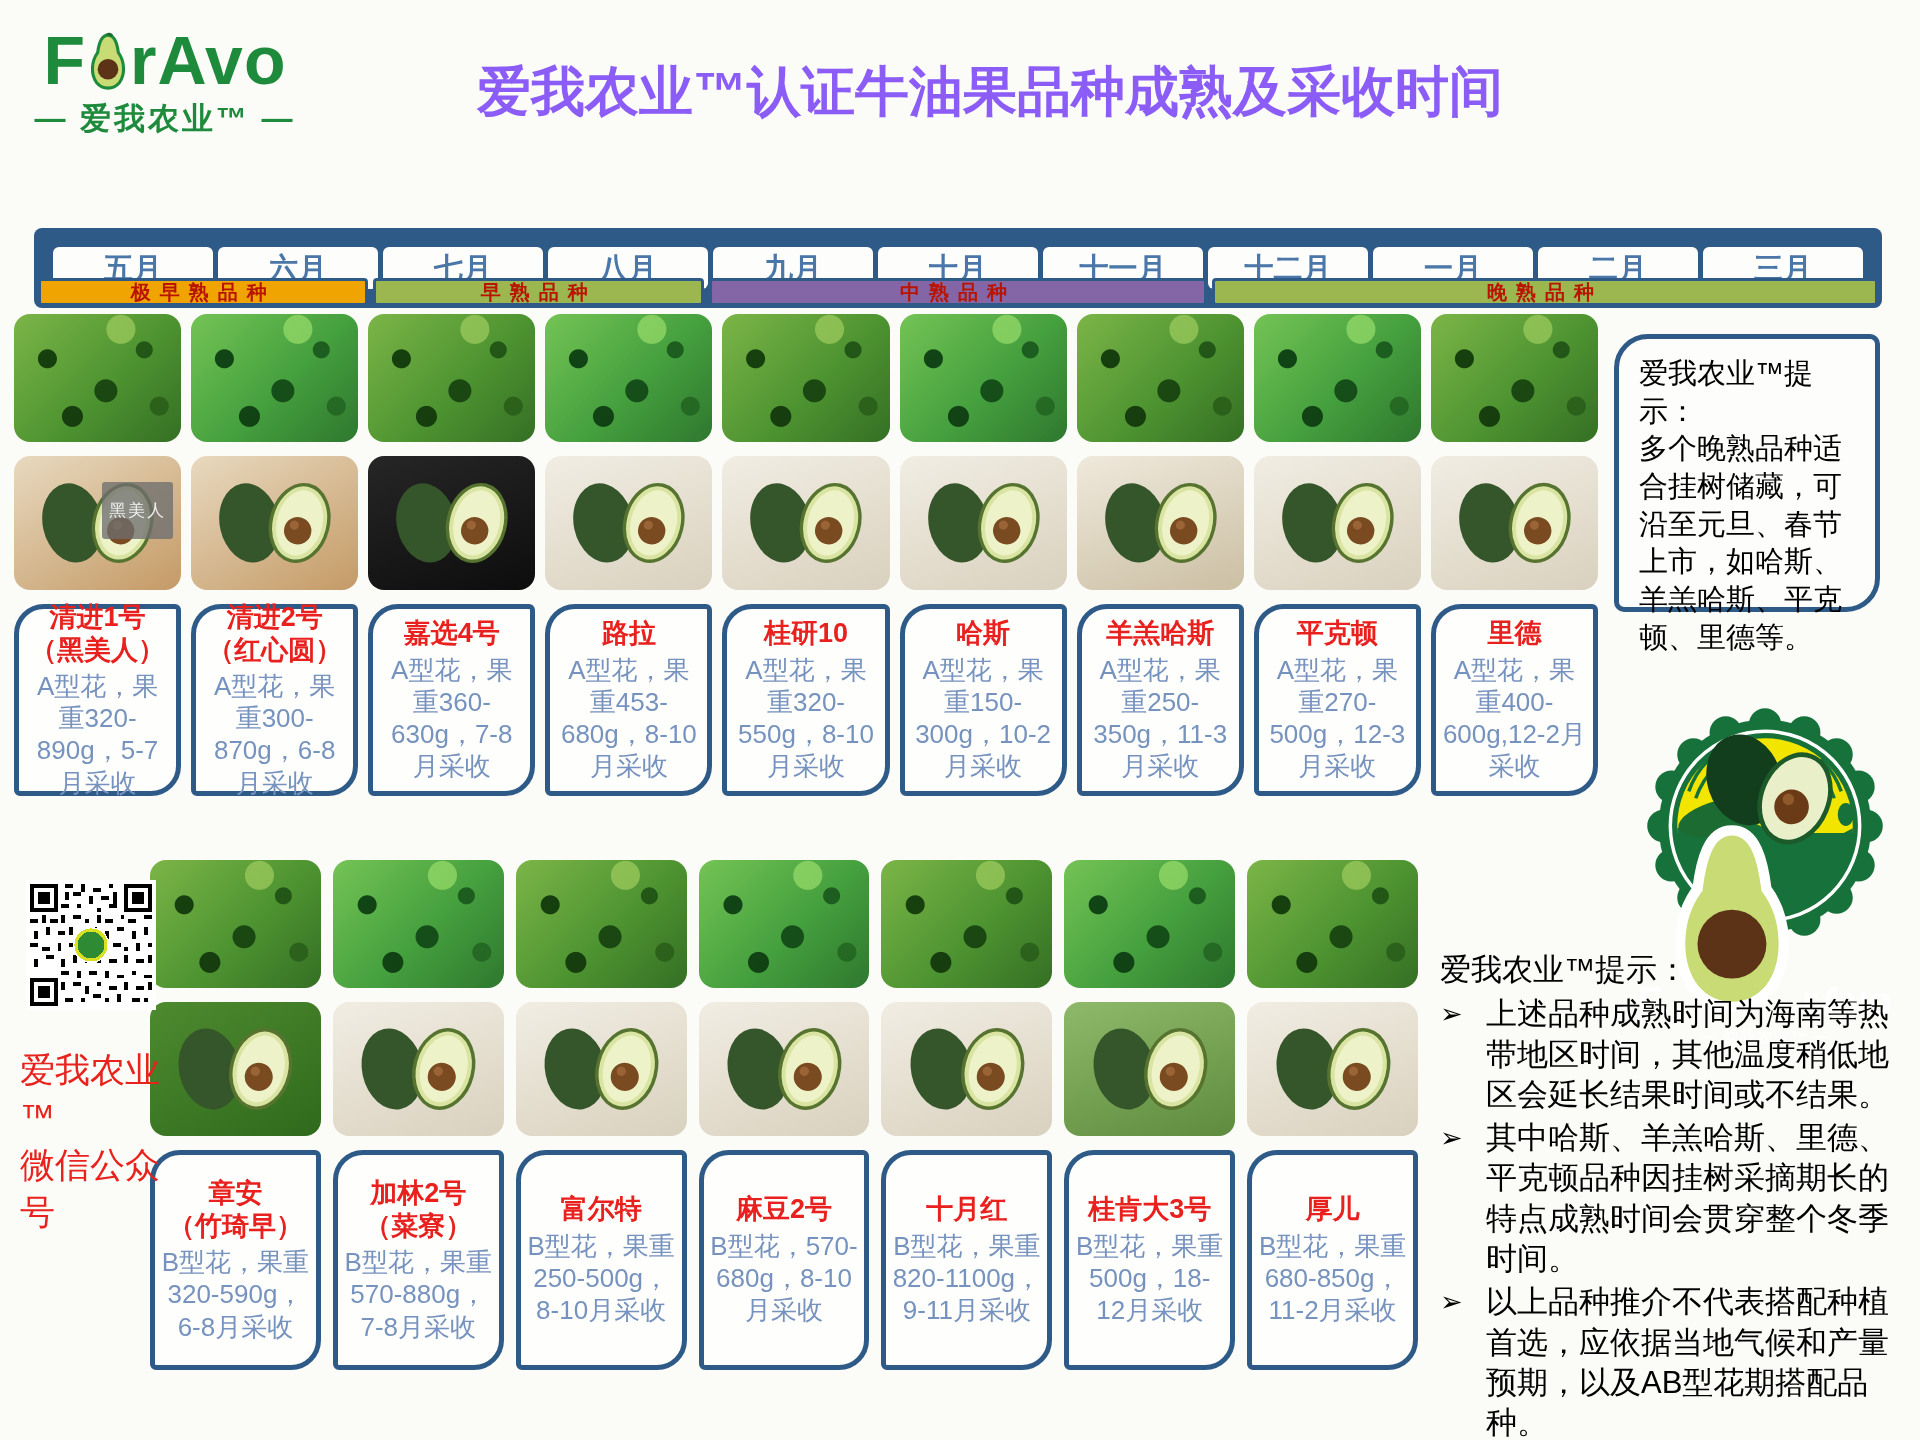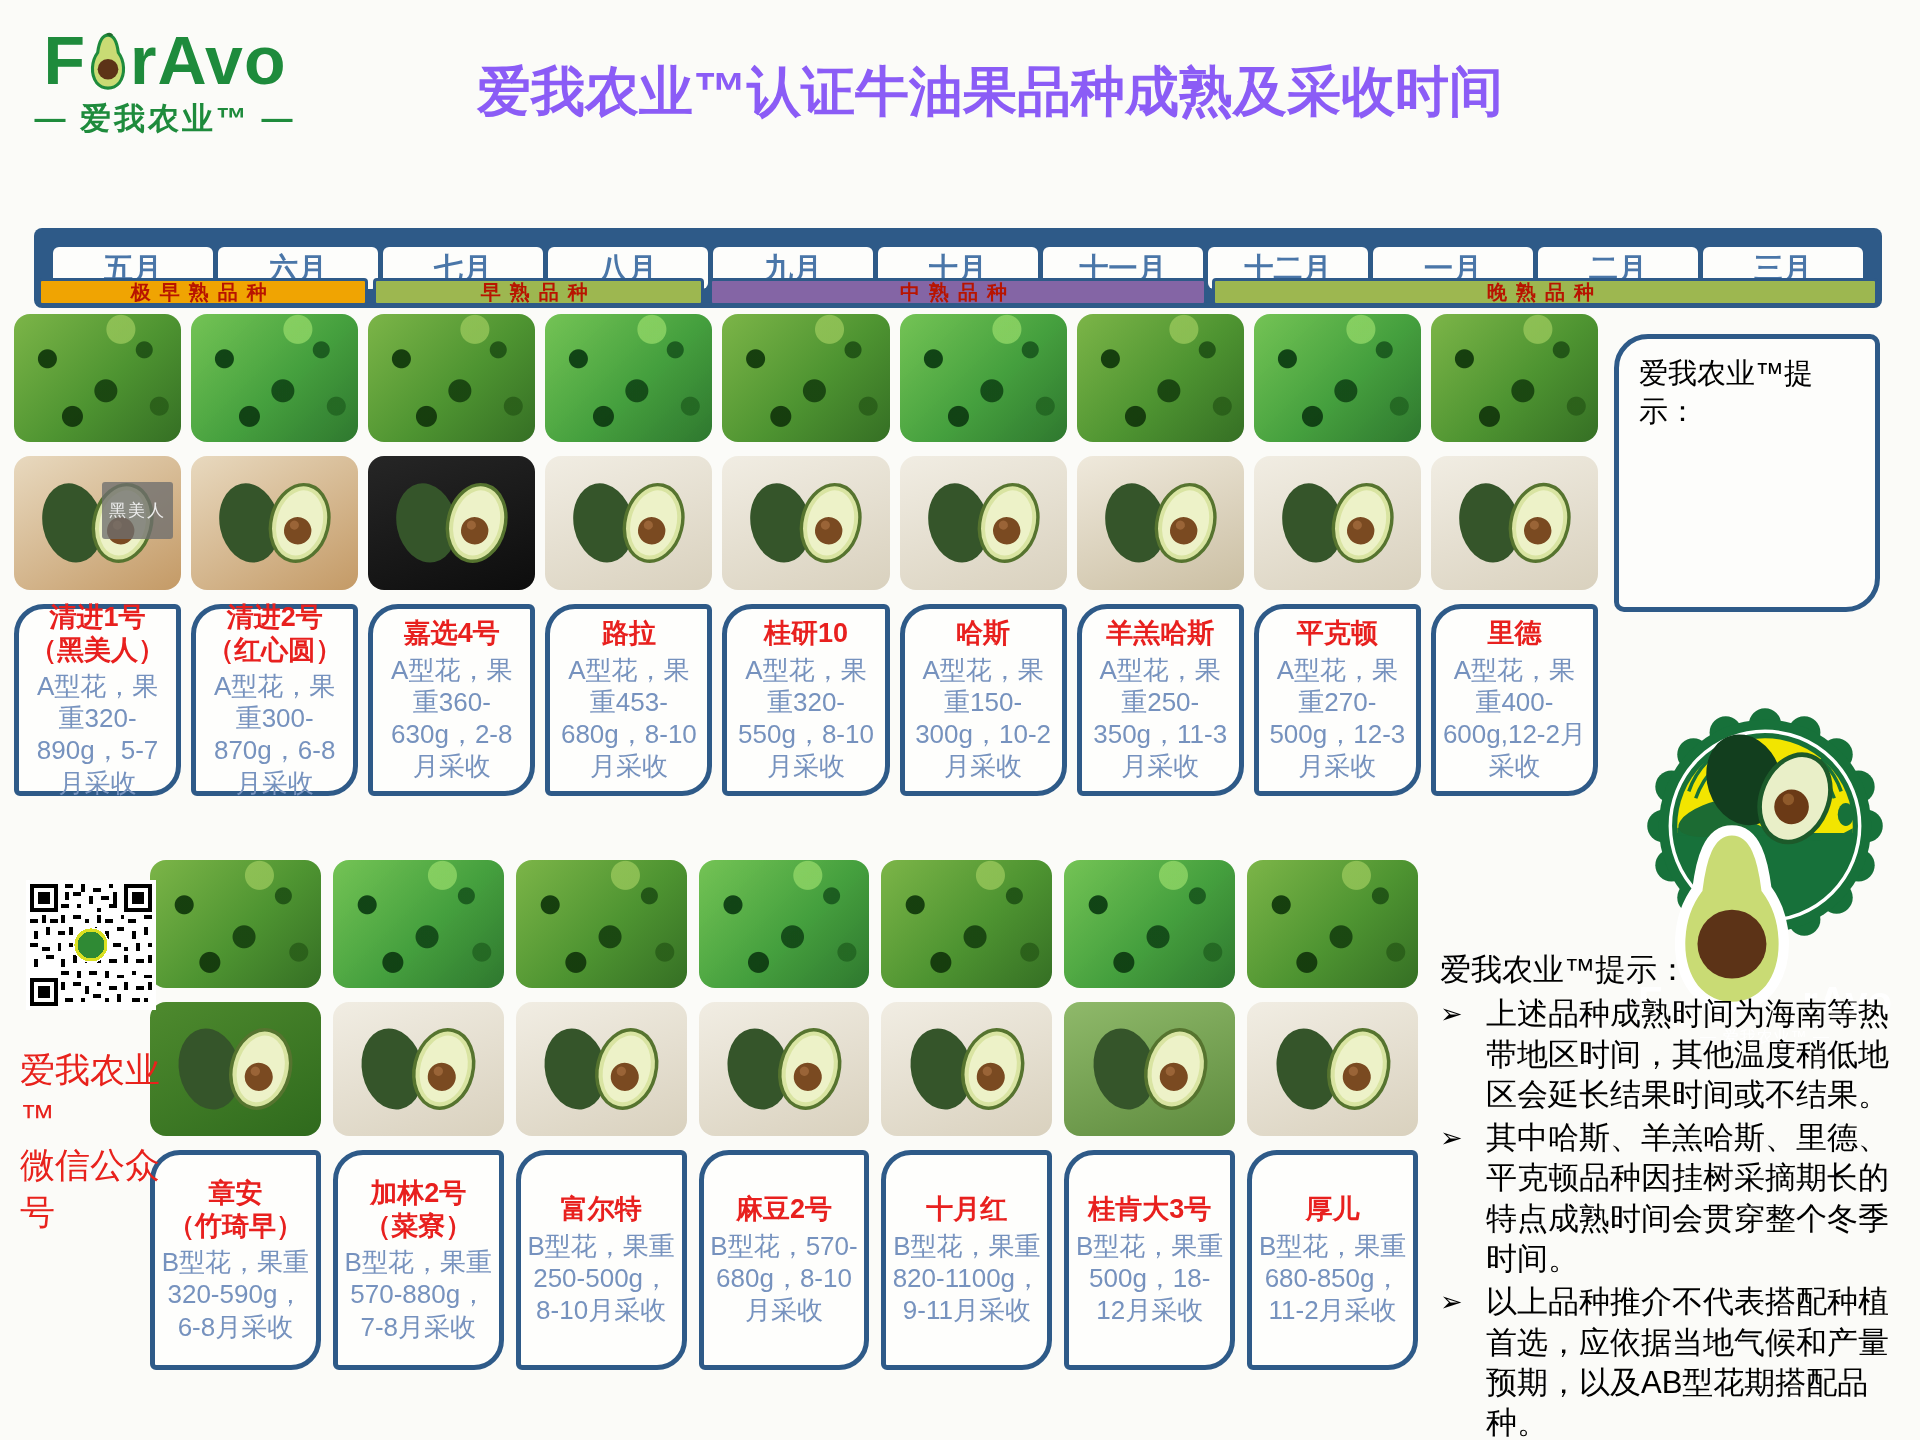--- a/index.html
+++ b/index.html
@@ -199,21 +199,21 @@
               <ellipse cx="82" cy="45" rx="20" ry="29" fill="#EDF2C8"></ellipse>
               <circle cx="82" cy="52" r="12" fill="#7A4A21"></circle>
               <circle cx="78" cy="48" r="4" fill="#9A6437"></circle>
             </g>
           </svg>
 
         </div>
         <div class="card">
           <div class="card-title">嘉选4号</div>
 
-          <div class="card-desc">A型花，果重360-630g，2-8月采收</div>
+          <div class="card-desc">A型花，果重360-630g，7-8月采收</div>
         </div>
       </div>
 
       <div class="col">
         <div class="photo tree"></div>
         <div class="photo fruit">
           <svg class="avo-svg" viewBox="0 0 120 90">
             <ellipse cx="38" cy="45" rx="26" ry="35" fill="#35552A" transform="rotate(-12 38 45)"></ellipse>
             <g transform="rotate(14 82 45)">
               <ellipse cx="82" cy="45" rx="25" ry="34" fill="#D9E4A2" stroke="#56742F" stroke-width="3"></ellipse>
@@ -332,20 +332,21 @@
         <div class="card">
           <div class="card-title">里德</div>
 
           <div class="card-desc">A型花，果重400-600g,12-2月采收</div>
         </div>
       </div>
     </div>
 
   <div class="note-box">
     <div>爱我农业™提示：</div>
+    <div>多个晚熟品种适合挂树储藏，可沿至元旦、春节上市，如哈斯、羊羔哈斯、平克顿、里德等。</div>
   </div>
 
   <div class="badge">
     <svg viewBox="0 0 220 232">
       <g fill="#17713A">
         <circle cx="198" cy="116" r="14"></circle>
           <circle cx="191" cy="82" r="14"></circle>
           <circle cx="172" cy="54" r="14"></circle>
         <circle cx="144" cy="35" r="14"></circle>
           <circle cx="110" cy="28" r="14"></circle>

